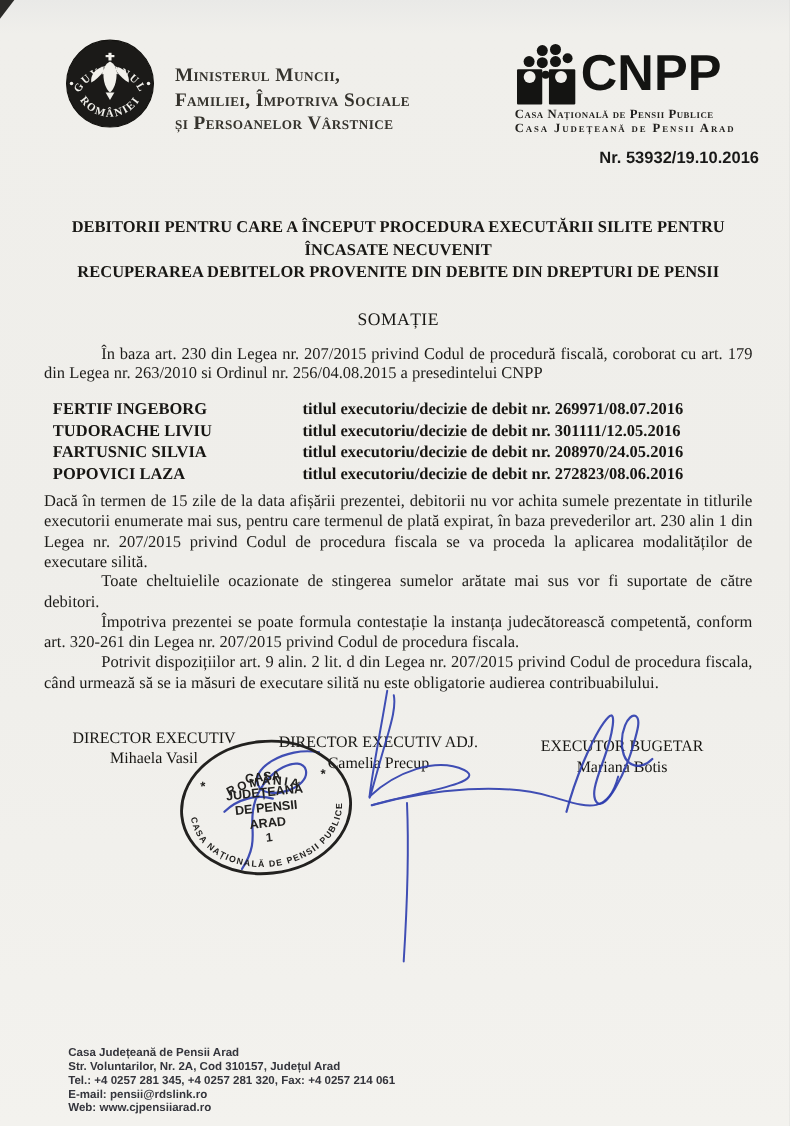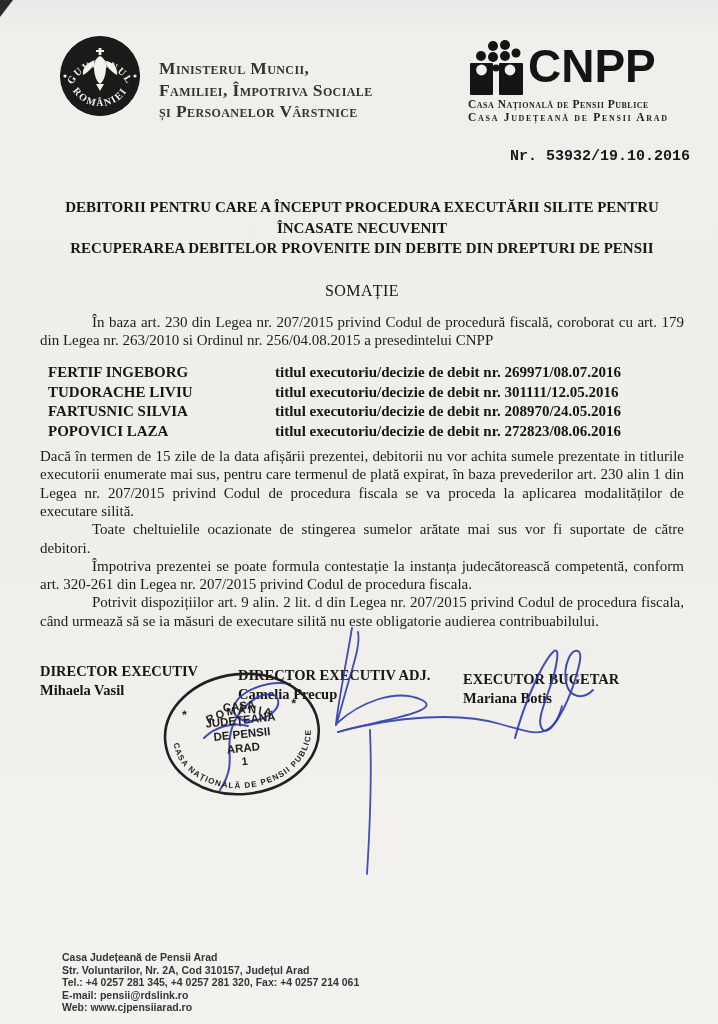--- a/index.html
+++ b/index.html
@@ -22,40 +22,40 @@
   .cnpp-block{position:absolute;left:468px;top:38px;width:245px;}
   .cnpp-row{display:flex;align-items:flex-start;text-align:right;}
   .cnpp-acronym{font-family:"Liberation Sans","DejaVu Sans",sans-serif;
     font-weight:800;font-size:46px;line-height:56px;letter-spacing:0px;color:#141412;
     margin-left:2px;}
   .cnpp-org1{font-variant:small-caps;font-weight:700;font-size:11.5px;letter-spacing:.5px;
     color:#201f1c;margin-top:2px;white-space:nowrap;}
   .cnpp-org2{font-variant:small-caps;font-weight:700;font-size:11.5px;letter-spacing:1.7px;
     color:#201f1c;margin-top:1px;white-space:nowrap;}
 
-  .ref-line{position:absolute;top:148px;right:28px;
-    font-family:Liberation Mono, monospace;
+  .ref-line{position:absolute;top:135px;right:28px;
+    font-family:Liberation Sans, sans-serif;
     font-weight:700;font-size:15px;color:#191918;}
 
   
   .doc{position:absolute;left:40px;right:34px;top:197px;font-size:15px;}
   .doc-title{text-align:center;font-weight:700;font-size:15px;line-height:20.5px;color:#181714;}
   .doc-subtitle{text-align:center;font-weight:400;font-size:16px;letter-spacing:.4px;
     margin-top:23px;color:#181714;}
   .para{margin:0;text-align:justify;line-height:18.3px;color:#1d1c19;}
   .para.indent{text-indent:52px;}
   .intro-block{margin-top:13px;}
   .debtor-list{margin-top:14px;margin-left:8px;font-weight:700;line-height:19.5px;color:#161512;}
   .debtor-row{display:flex;}
   .debtor-name{width:227px;flex:0 0 227px;}
   .debtor-writ{flex:1;}
   .after-list{margin-top:6px;}
 
   
-  .sig-col{position:absolute;text-align:left;font-weight:700;color:#171613;}
+  .sig-col{position:absolute;text-align:center;font-weight:400;color:#171613;}
   .sig-role{font-size:14.5px;line-height:19px;}
   .sig-name{font-size:14.5px;line-height:19px;}
   .sig-col1{left:40px;top:662px;width:200px;}
   .sig-col2{left:238px;top:666px;width:212px;}
   .sig-col3{left:463px;top:670px;width:205px;}
 
   .stamp-svg{position:absolute;left:157px;top:668px;transform:rotate(-6deg);}
   .ink{position:absolute;}
 
   

